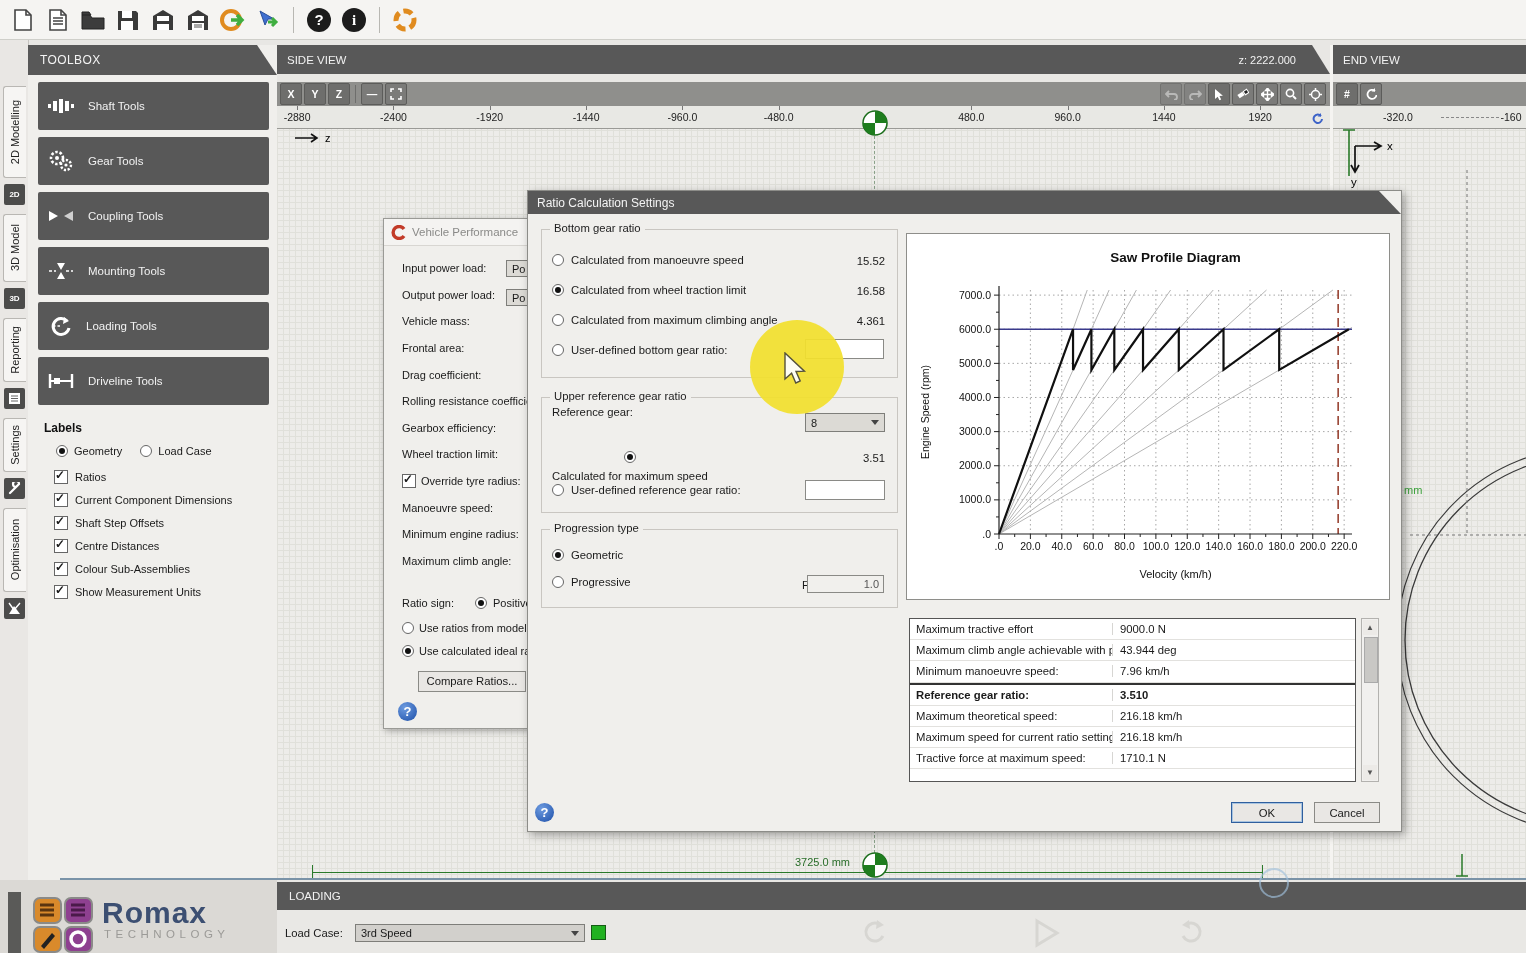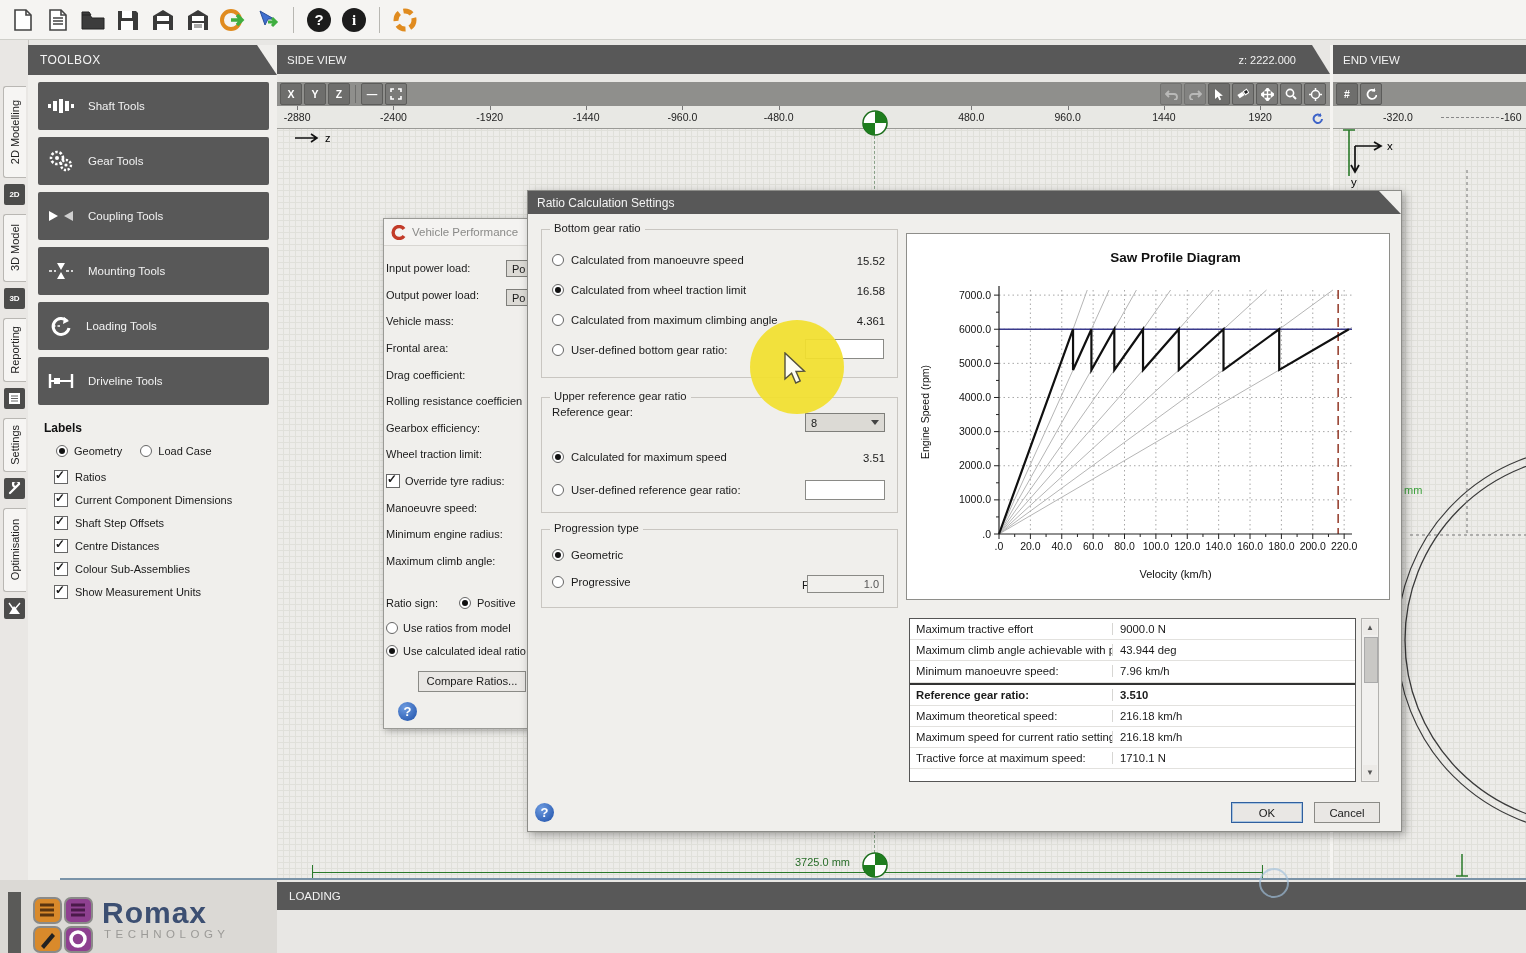--- a/index.html
+++ b/index.html
@@ -44,21 +44,21 @@
                      linear-gradient(#d2d2cb 1px,transparent 1px),linear-gradient(90deg,#d2d2cb 1px,transparent 1px);
     background-size:6px 6px,6px 6px,30px 30px,30px 30px;overflow:hidden;}
   .rulerstrip{position:absolute;left:0;top:0;right:0;height:22px;background:#e8e8e4;border-bottom:1px solid #9a9a96;}
   .rlbl{position:absolute;top:5px;transform:translateX(-50%);font-size:10.5px;color:#222;}
   .rtick{position:absolute;top:0;width:1px;height:4px;background:#777;}
   
   .vdialog{position:absolute;left:383px;top:218px;width:144px;height:509px;background:#f0efec;
            border:1px solid #9a9a96;box-shadow:2px 2px 7px rgba(0,0,0,.3);overflow:hidden;z-index:5;}
   .vdhead{height:26px;background:#f4f3f1;border-bottom:1px solid #d8d6d2;display:flex;align-items:center;gap:6px;padding-left:7px;}
   .vdtitle{color:#8a8a88;font-size:11.5px;white-space:nowrap;}
-  .vrow{height:26.6px;display:flex;align-items:center;gap:5px;padding-left:2px;white-space:nowrap;}
+  .vrow{height:26.6px;display:flex;align-items:center;gap:5px;padding-left:18px;white-space:nowrap;}
   .rdialog{position:absolute;left:527px;top:190px;width:873px;height:640px;background:#f0efec;
            border:1px solid #8c8c88;box-shadow:3px 3px 9px rgba(0,0,0,.35);z-index:10;}
   .rdhead{height:23px;background:#585858;color:#f4f4f4;font-size:12px;display:flex;align-items:center;padding-left:9px;
           clip-path:polygon(0 0,calc(100% - 22px) 0,100% 100%,0 100%);}
   .group{position:absolute;border:1px solid #c9c6c1;}
   .legend{position:absolute;top:-8px;left:8px;background:#f0efec;padding:0 4px;font-size:11.3px;color:#222;}
   .optrow{position:absolute;left:10px;display:flex;align-items:center;gap:7px;font-size:11.3px;white-space:nowrap;}
   .optval{position:absolute;right:12px;font-size:11.3px;}
   .tinput{position:absolute;background:#fff;border:1px solid #8a8a86;box-sizing:border-box;}
   .tinput.dis{background:#f1f0ed;color:#555;text-align:right;font-size:11px;padding:2px 4px 0 0;}
@@ -568,21 +568,21 @@
     <div class="group" style="left:13px;top:206px;width:355px;height:114px;">
       <span class="legend">Upper reference gear ratio</span>
       <div class="optrow" style="top:8px;">
         <span>Reference gear:</span>
         </div>
       <div class="dd" style="left:263px;top:15px;width:80px;height:19px;">
         <span>8</span>
         <span class="ddchev"></span>
         </div>
       <div class="tinput" style="left:263px;top:82px;width:80px;height:20px;"></div>
-    <div class="optrow" style="top: 53px;">
+    <div class="optrow" style="top: 53px; flex-direction: column;">
           <span class="radio sel"></span>
           <span>Calculated for maximum speed</span>
         </div>
         <div class="optval" style="top: 54px;">3.51</div>
         <div class="optrow" style="top: 86px;">
           <span class="radio"></span>
           <span>User-defined reference gear ratio:</span>
         </div>
       </div>
 
@@ -747,20 +747,35 @@
 
   <div class="ylight"></div>
   <svg class="cursor" width="26" height="34">
     <path d="M2 1 L2 27 L8.6 21.2 L12.8 31 L17.2 29 L13 19.5 L21.4 19.2 Z" fill="#fdfdf2" stroke="#55523a" stroke-width="1.4"></path>
   </svg>
 
   <div class="accentline"></div>
   <div class="loadhead">
     <span>LOADING</span>
     </div>
+  <div class="loadbody">
+    <span style="position:absolute;left:8px;top:17px;font-size:11.3px;">Load Case:</span>
+    <div class="dd" style="left:78px;top:14px;width:230px;height:18px;background:#d2d0cc;">
+      <span>3rd Speed</span>
+      <span class="ddchev"></span>
+      </div>
+    <div style="position:absolute;left:314px;top:15px;width:13px;height:13px;background:#21b121;border:1px solid #145c14;"></div>
+    <svg style="position:absolute;left:580px;top:6px;opacity:.55;" width="450" height="34">
+      <path d="M22 8 a9 9 0 1 0 4 12" fill="none" stroke="#c9c8c4" stroke-width="3"></path>
+        <path d="M20 4 l7 5 -8 4 z" fill="#c9c8c4"></path>
+      <path d="M180 5 l20 12 -20 12 z" fill="none" stroke="#c9c8c4" stroke-width="3"></path>
+      <path d="M330 8 a9 9 0 1 1 -4 12" fill="none" stroke="#c9c8c4" stroke-width="3"></path>
+        <path d="M332 4 l-7 5 8 4 z" fill="#c9c8c4"></path>
+    </svg>
+  </div>
   <div style="position:absolute;left:1259px;top:868px;width:26px;height:26px;border:2px solid #9fc0dc;border-radius:50%;opacity:.65;z-index:6;"></div>
 
   <div class="logoarea">
     <div style="position:absolute;left:8px;top:12px;width:13px;height:61px;background:#5a5a58;"></div>
     <svg style="position:absolute;left:32px;top:16px;" width="62" height="57">
       <rect x="2" y="2" width="27" height="25" rx="6" fill="#d98a2b" stroke="#8a8a88" stroke-width="2"></rect>
       <rect x="33" y="2" width="27" height="25" rx="6" fill="#8e4090" stroke="#8a8a88" stroke-width="2"></rect>
       <rect x="2" y="31" width="27" height="25" rx="6" fill="#d98a2b" stroke="#8a8a88" stroke-width="2"></rect>
       <rect x="33" y="31" width="27" height="25" rx="6" fill="#8e4090" stroke="#8a8a88" stroke-width="2"></rect>
       <path d="M8 9 h14 M8 14 h14 M8 19 h14" stroke="#5a3510" stroke-width="3"></path>

